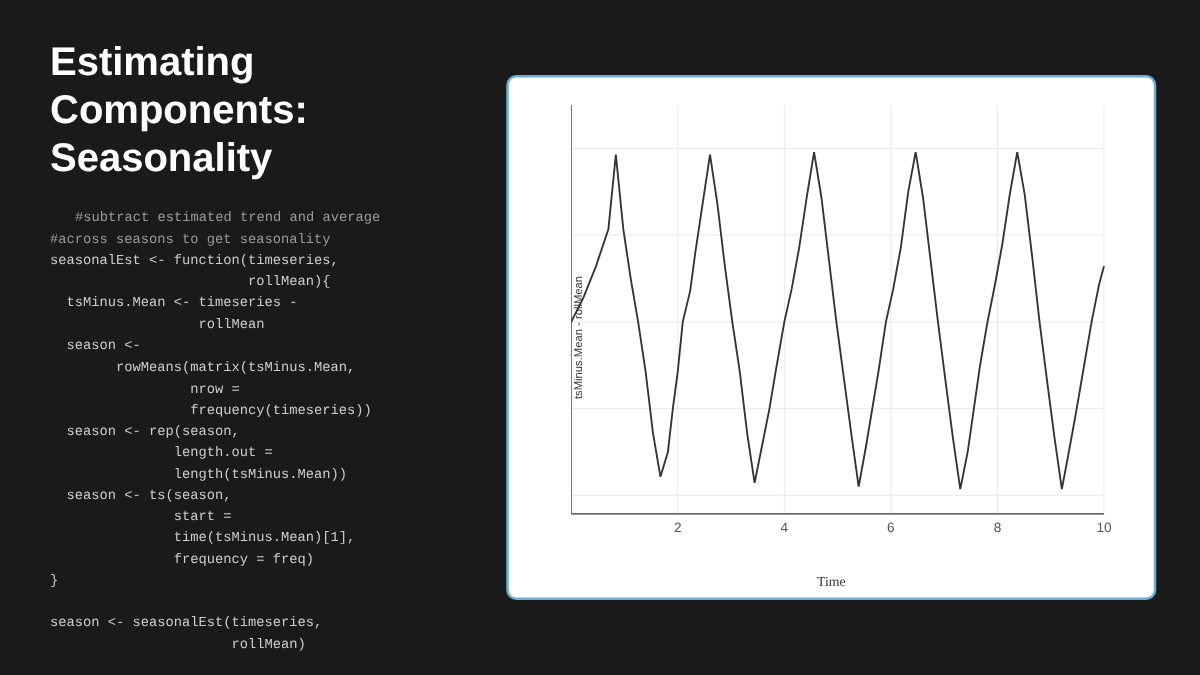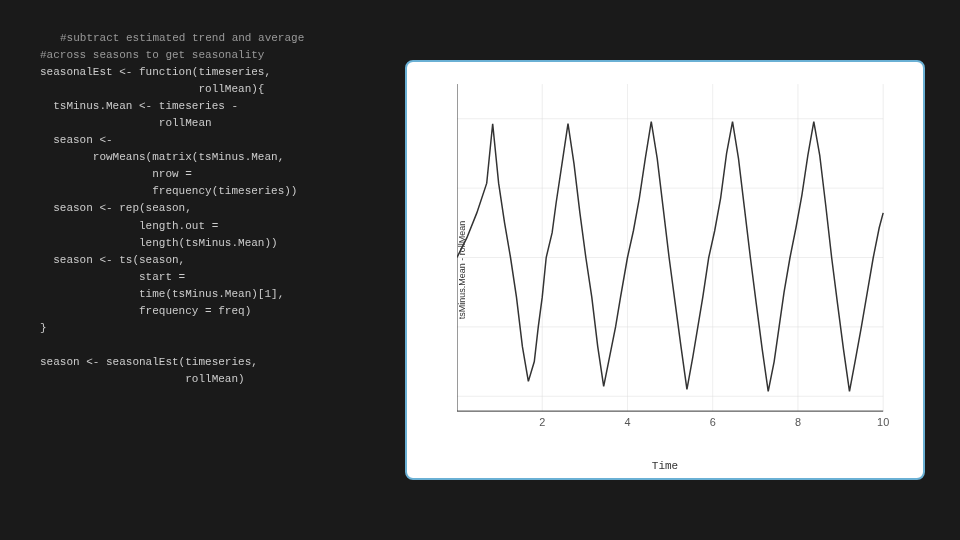--- a/index.html
+++ b/index.html
@@ -98,29 +98,30 @@
       font-family: Arial, sans-serif;
     }
 
     .x-axis-label {
       position: absolute;
       bottom: 6px;
       left: 50%;
       transform: translateX(-50%);
       font-size: 11px;
       color: #333;
-      font-family: Liberation Mono, monospace;
+      font-family: Liberation Serif, serif;
       margin-top: 48px;
     }
   </style>
 </head>
 <body>
 
 <div class="slide">
   <div class="left-panel">
+    <div class="title">Estimating Components: Seasonality</div>
 
     <div class="code-block"><span class="code-comment">#subtract estimated trend and average
 #across seasons to get seasonality
 </span>seasonalEst &lt;- function(timeseries,
                         rollMean){
   tsMinus.Mean &lt;- timeseries -
                   rollMean
   season &lt;-
         rowMeans(matrix(tsMinus.Mean,
                  nrow =

